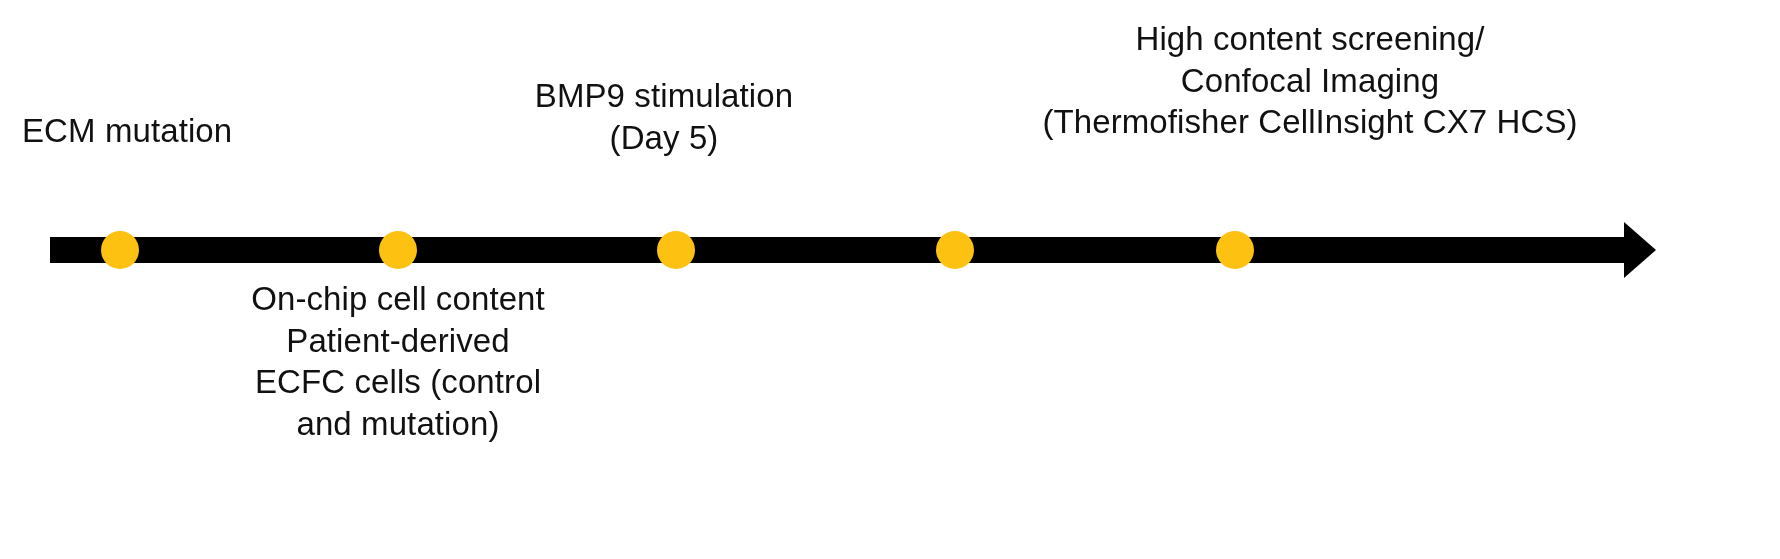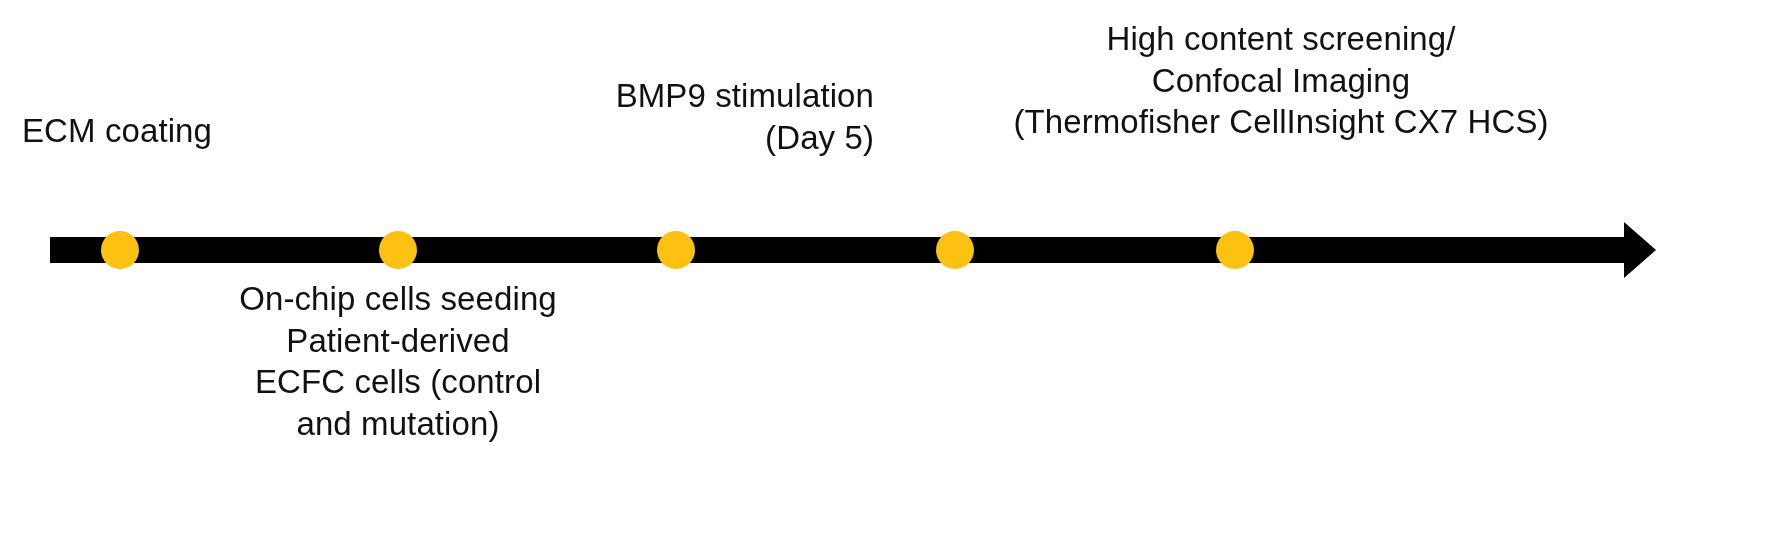--- a/index.html
+++ b/index.html
@@ -80,28 +80,28 @@
 
   <div class="axis"></div>
   <div class="axis-head"></div>
 
   <div class="marker" style="left:120px;"></div>
   <div class="marker" style="left:398px;"></div>
   <div class="marker" style="left:676px;"></div>
   <div class="marker" style="left:955px;"></div>
   <div class="marker" style="left:1235px;"></div>
 
-  <div class="label above left-anchor" style="left:22px; top:110px;">ECM coating</div>
+  <div class="label above left-anchor" style="left:22px; top:110px;">ECM mutation</div>
 
-  <div class="label below" style="left:398px; top:278px; width:430px;">On-chip cells seeding
+  <div class="label below" style="left:398px; top:278px; width:430px;">On-chip cell content
 Patient-derived
 ECFC cells (control
 and mutation)</div>
 
-  <div class="label above" style="left:664px; top:75px; width:420px;text-align:right;">BMP9 stimulation
+  <div class="label above" style="left:664px; top:75px; width:420px;">BMP9 stimulation
 (Day 5)</div>
 
 
-  <div class="label above" style="left:1281px; top:18px; width:760px;">High content screening/
+  <div class="label above" style="left:1310px; top:18px; width:760px;">High content screening/
 Confocal Imaging
 (Thermofisher CellInsight CX7 HCS)</div>
 
 </div>
 
 </body></html>

